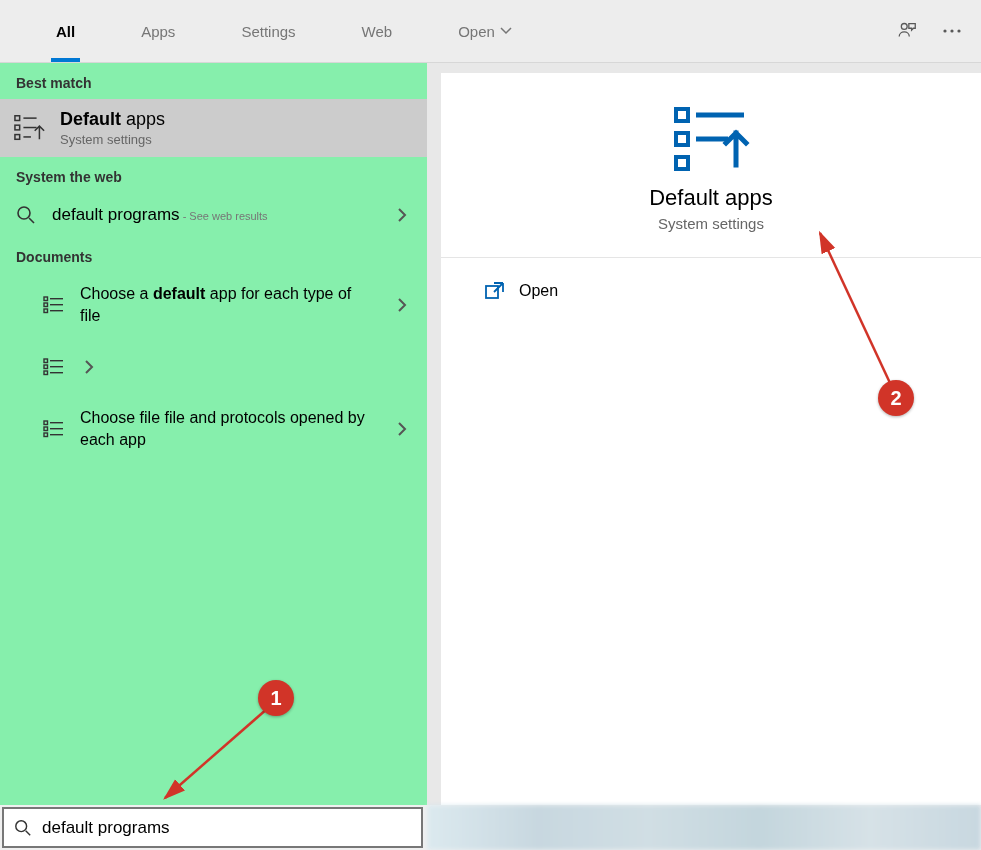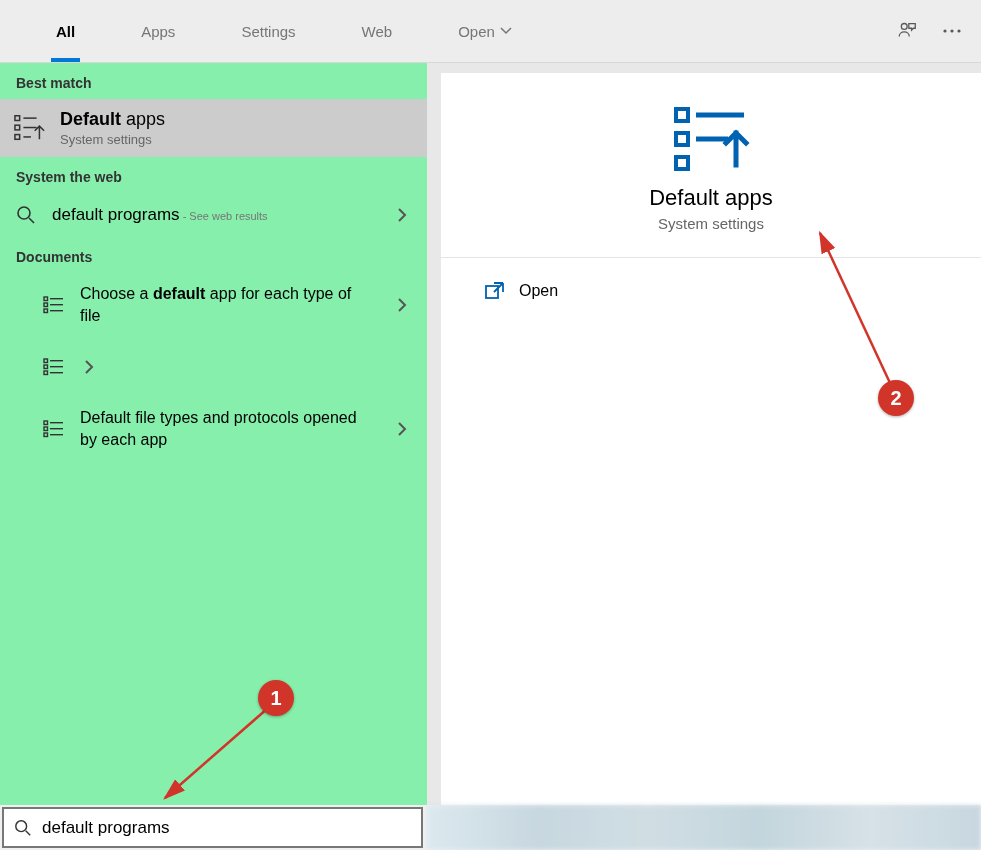--- a/index.html
+++ b/index.html
@@ -181,21 +181,21 @@
         <svg width="22" height="20" viewBox="0 0 22 20" stroke="#333" stroke-width="1.4" fill="none">
           <rect x="1" y="2" width="3.5" height="3.5"></rect>
             <line x1="7" y1="3.7" x2="20" y2="3.7"></line>
           <rect x="1" y="8" width="3.5" height="3.5"></rect>
             <line x1="7" y1="9.7" x2="20" y2="9.7"></line>
           <rect x="1" y="14" width="3.5" height="3.5"></rect>
             <line x1="7" y1="15.7" x2="20" y2="15.7"></line>
         </svg>
       </span>
       <div class="texts">
-          <div class="title"><span>Default file types and protocols opened by each app</span></div>
+          <div class="title"><span>Choose file file and protocols opened by each app</span></div>
         </div>
       <span class="chev">
           <svg width="10" height="16" viewBox="0 0 10 16">
             <path d="M2 2 L8 8 L2 14" stroke="#555" stroke-width="2" fill="none"></path>
           </svg>
         </span>
     </div>
 
   </div>
 

